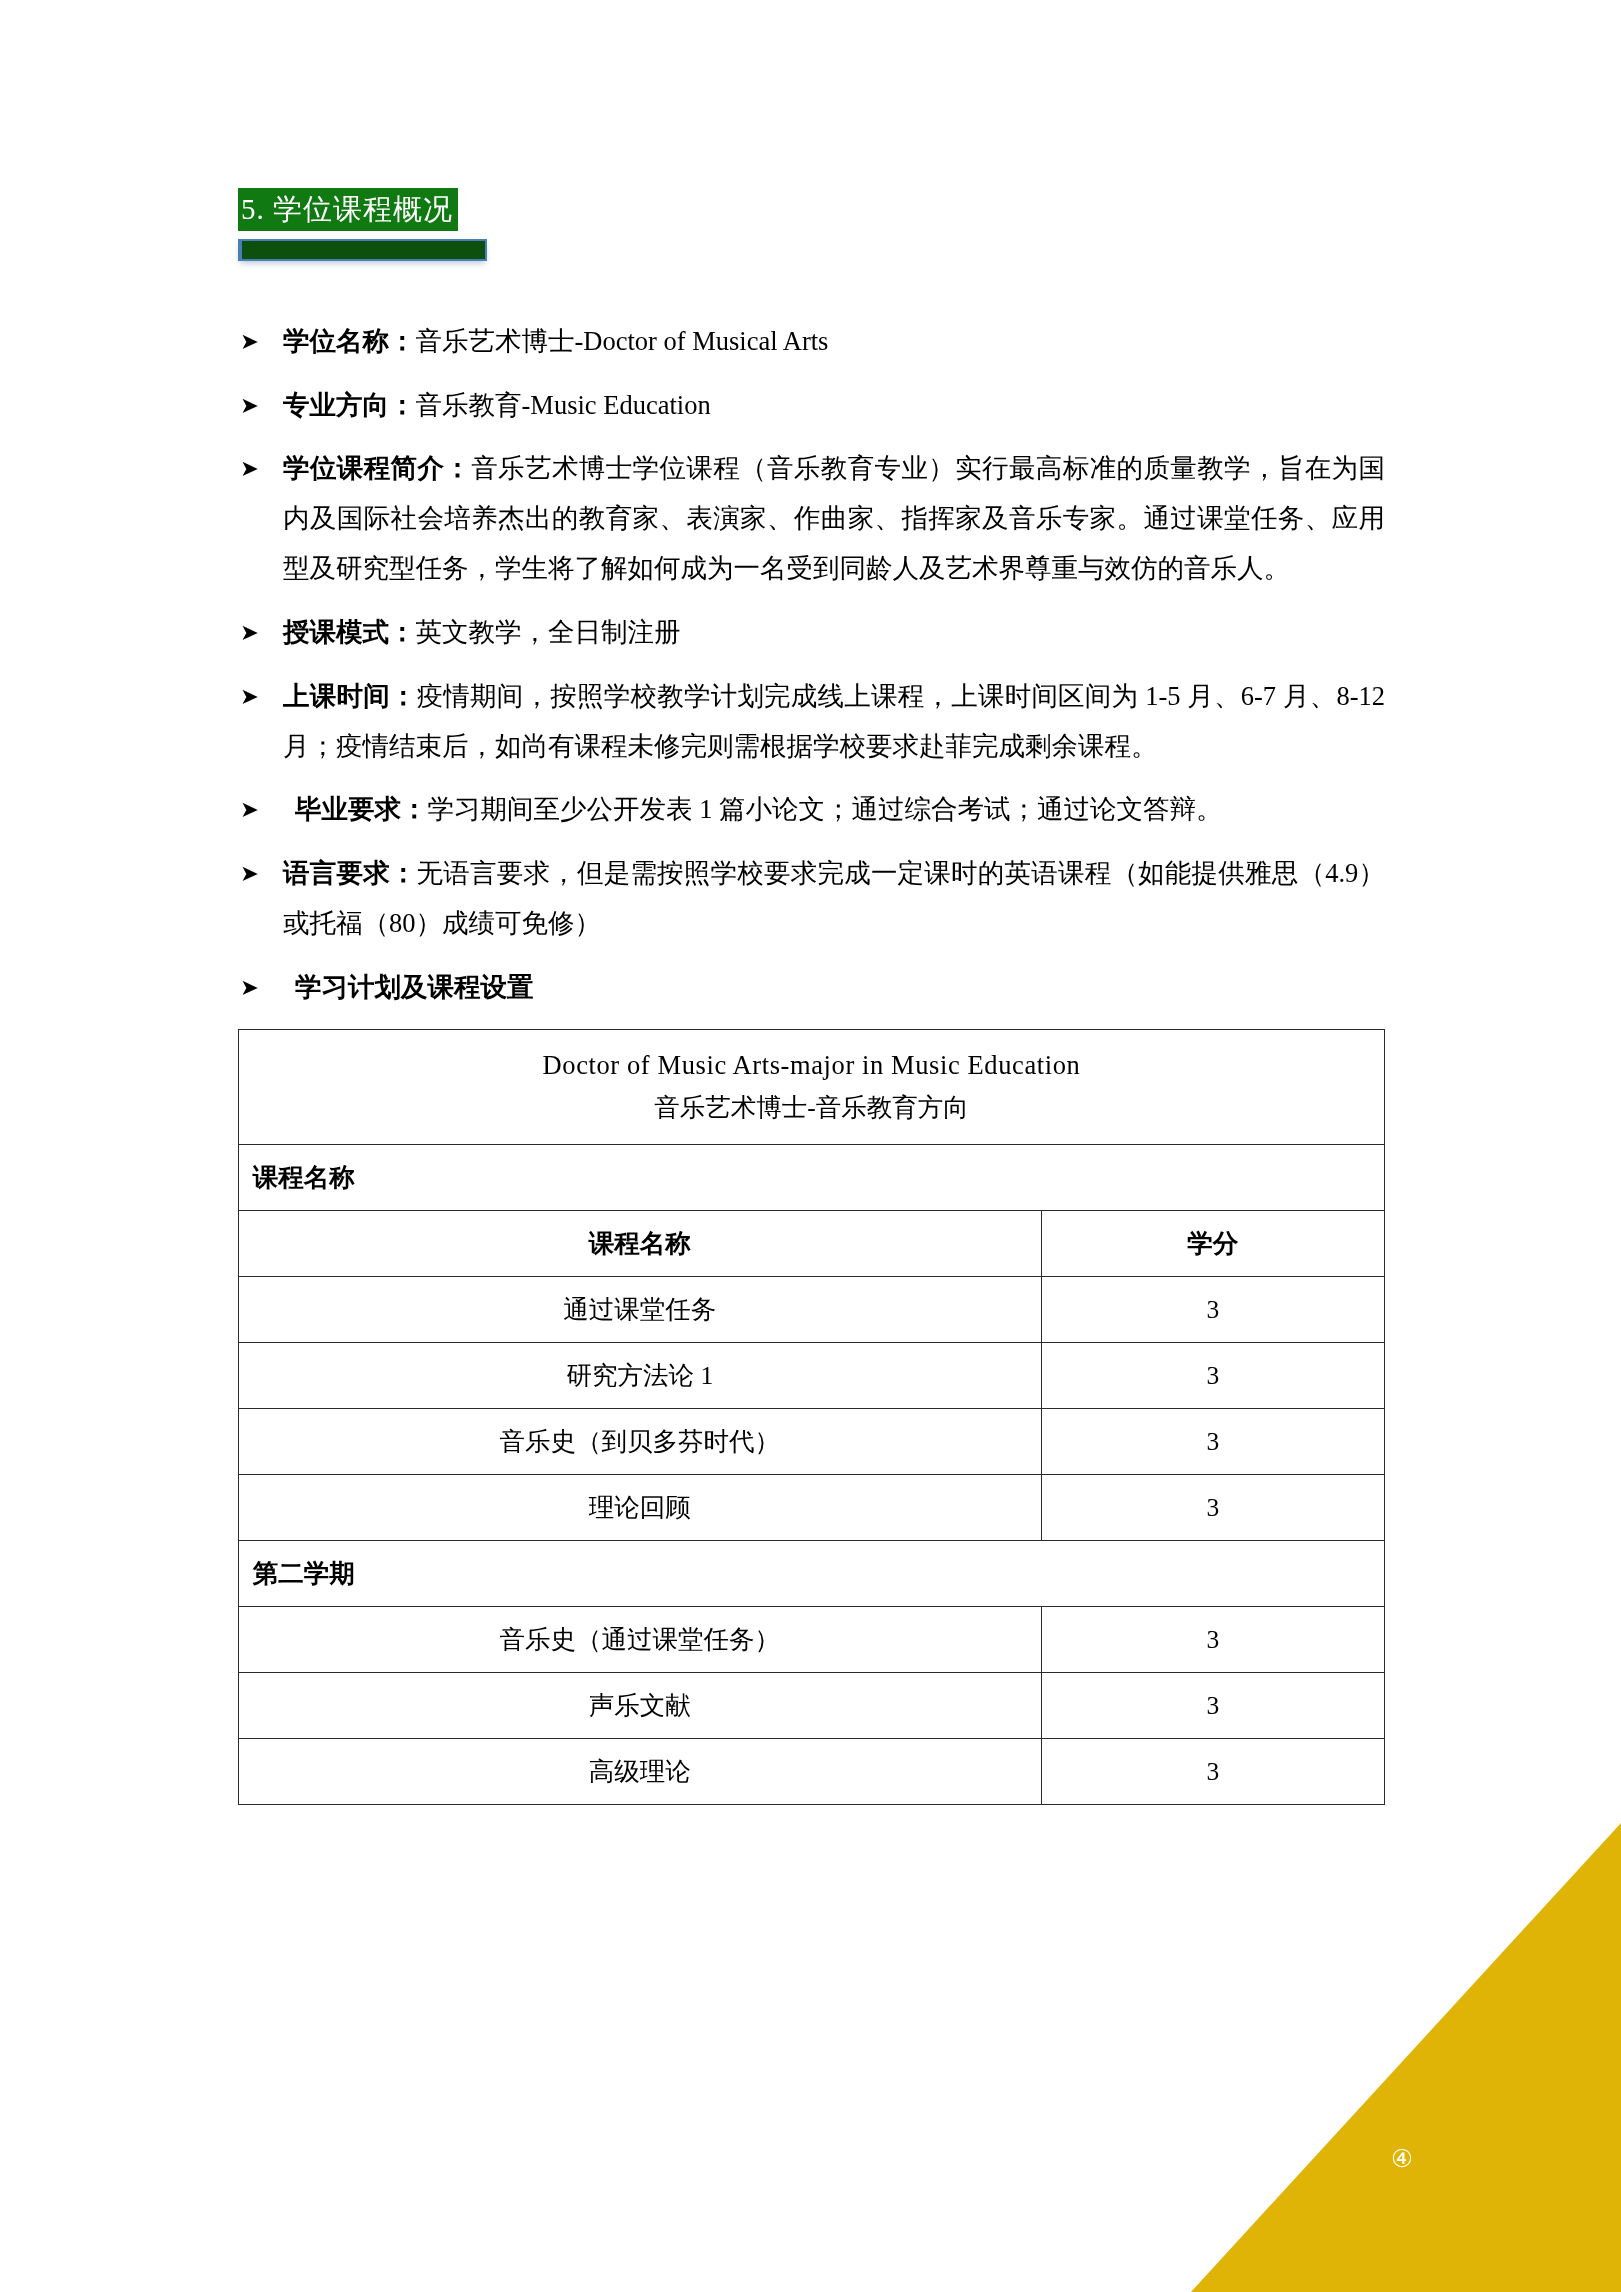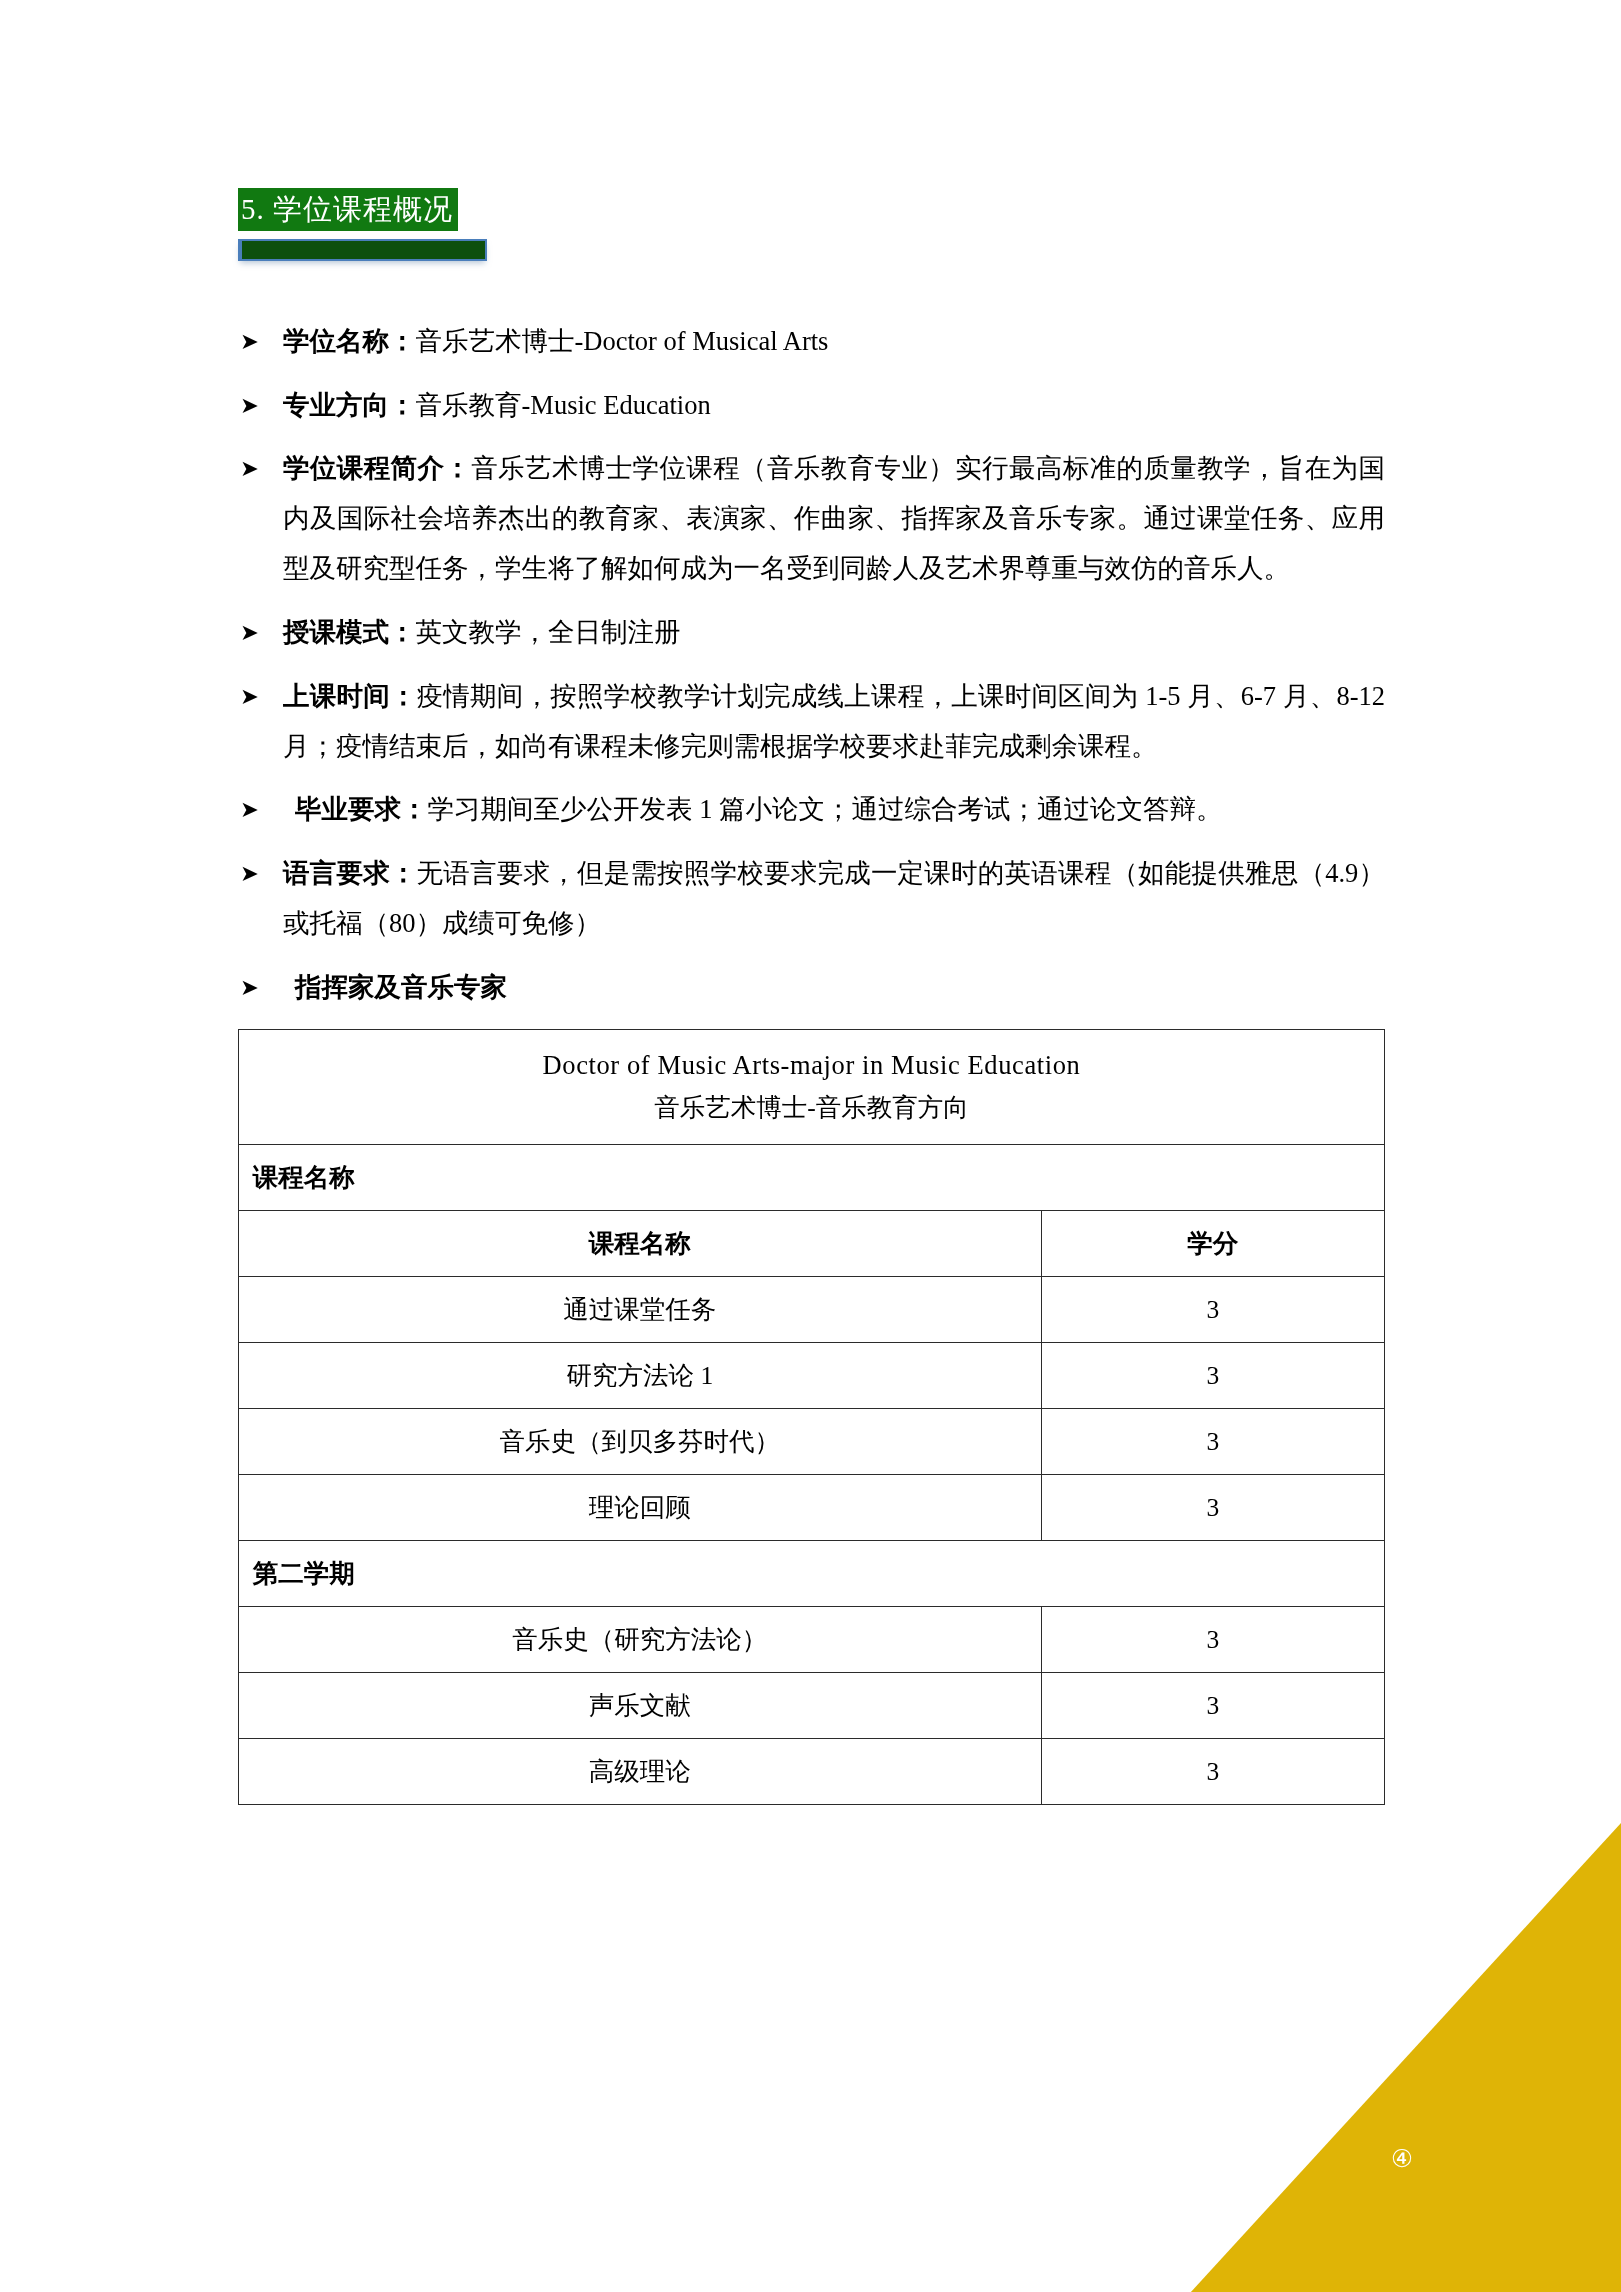--- a/index.html
+++ b/index.html
@@ -204,21 +204,21 @@
       <span class="bullet-body"><span class="lead">毕业要求：</span><span class="plain">学习期间至少公开发表 1 篇小论文；通过综合考试；通过论文答辩。</span></span>
     </div>
 
     <div class="bullet-row">
       <span class="bullet-marker">➤</span>
       <span class="bullet-body"><span class="lead">语言要求：</span><span class="plain">无语言要求，但是需按照学校要求完成一定课时的英语课程（如能提供雅思（4.9）或托福（80）成绩可免修）</span></span>
     </div>
 
     <div class="bullet-row">
       <span class="bullet-marker wide">➤</span>
-      <span class="bullet-body head-only"><span class="lead">指挥家及音乐专家</span></span>
+      <span class="bullet-body head-only"><span class="lead">学习计划及课程设置</span></span>
     </div>
 
     <table class="course-table">
       <colgroup>
         <col class="col-course">
         <col class="col-credit">
       </colgroup>
       <tbody>
         <tr>
           <td class="tbl-title-cell" colspan="2">
@@ -248,21 +248,21 @@
         </tr>
         <tr>
           <td class="tbl-course">理论回顾</td>
           <td class="tbl-credit">3</td>
         </tr>
 
         <tr>
           <td class="tbl-semester" colspan="2">第二学期</td>
         </tr>
         <tr>
-          <td class="tbl-course">音乐史（研究方法论）</td>
+          <td class="tbl-course">音乐史（通过课堂任务）</td>
           <td class="tbl-credit">3</td>
         </tr>
         <tr>
           <td class="tbl-course">声乐文献</td>
           <td class="tbl-credit">3</td>
         </tr>
         <tr>
           <td class="tbl-course">高级理论</td>
           <td class="tbl-credit">3</td>
         </tr>

